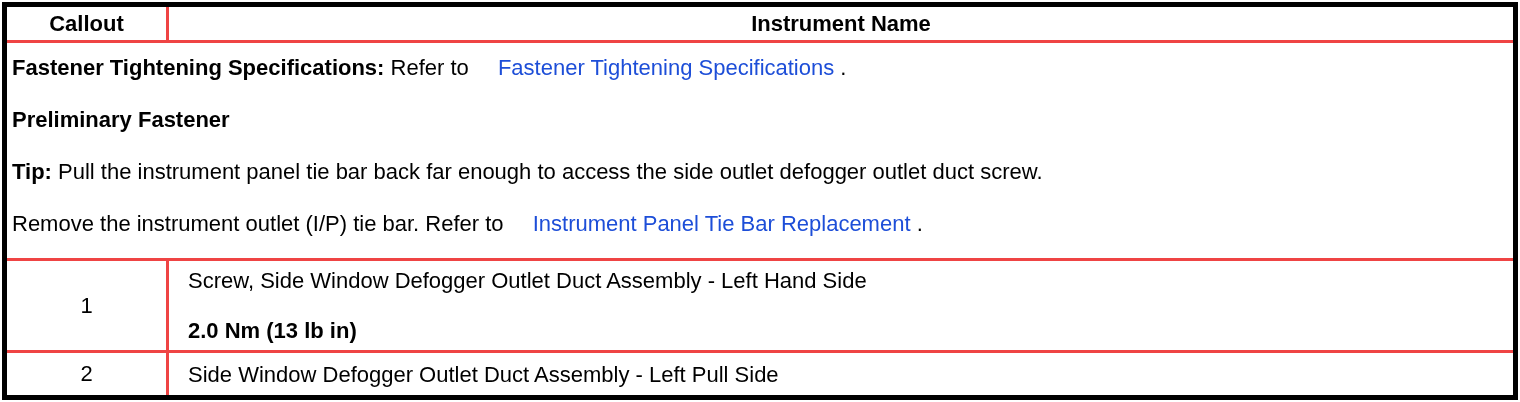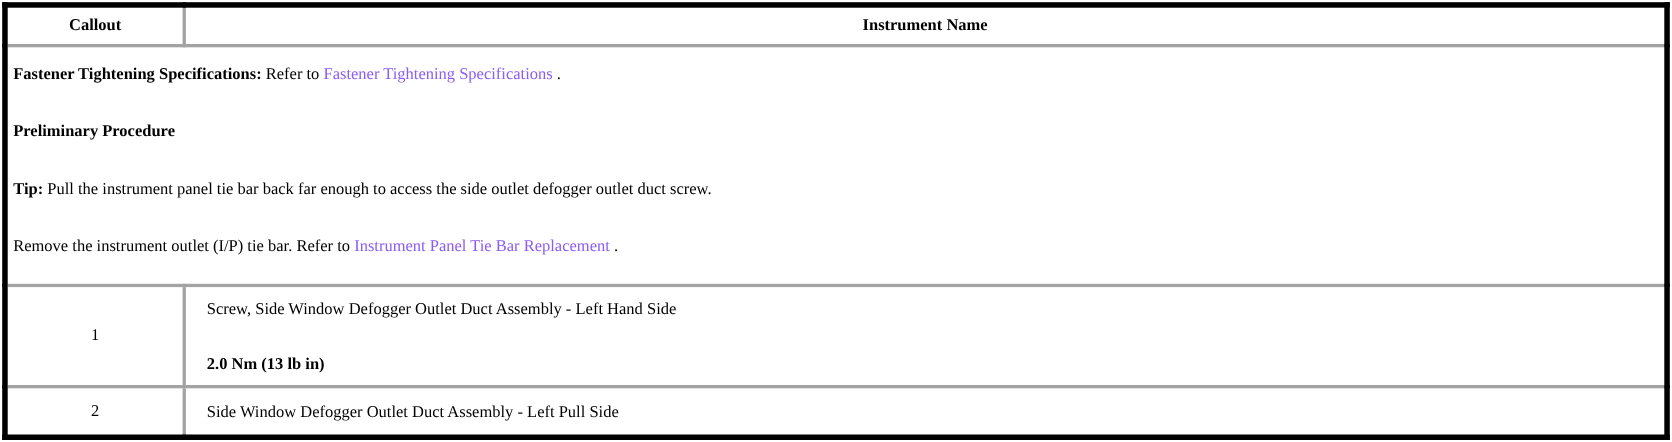--- a/index.html
+++ b/index.html
@@ -15,47 +15,47 @@
     border-collapse: collapse;
     table-layout: fixed;
     width: 1516px;
     height: 398px;
     margin: 2px;
     border: 5px solid #000000;
     background: #ffffff;
   }
   col.callout-col { width: 163px; }
   th, td {
-    border: 3px solid #a3a3a3;
-    font-size: 15px;
+    border: 3px solid #ef4444;
+    font-size: 22px;
     color: #000000;
     overflow: hidden;
-    font-family: Liberation Serif, serif;
   }
   tr.header-row { height: 37px; }
   th.header-cell {
     font-weight: bold;
     text-align: center;
     vertical-align: middle;
     padding: 2px 4px;
   }
   td.section-cell {
     vertical-align: top;
     padding: 11px 8px 6px 5px;
   }
   td.section-cell p {
     margin: 0 0 24px 0;
     line-height: 28px;
   }
   td.section-cell p:last-child { margin-bottom: 0; }
   .bold { font-weight: bold; }
   .ref-link {
-    color: #8b5cf6;
+    color: #1d4ed8;
     text-decoration: none;
     cursor: pointer;
+    margin-left: 23px;
   }
   tr.component-row-1 { height: 90px; }
   tr.component-row-2 { height: 46px; }
   td.callout-cell {
     text-align: center;
     vertical-align: middle;
     padding: 2px;
   }
   td.component-cell {
     vertical-align: top;
@@ -78,21 +78,21 @@
   </colgroup>
   <tbody>
       <tr class="header-row">
     <th class="header-cell">Callout</th>
     <th class="header-cell">Instrument Name</th>
   </tr>
 
   <tr>
     <td class="section-cell" colspan="2">
       <p><span class="bold">Fastener Tightening Specifications:</span><span> Refer to </span><span class="ref-link">Fastener Tightening Specifications</span><span> .</span></p>
-      <p class="bold">Preliminary Procedure</p>
+      <p class="bold">Preliminary Fastener</p>
       <p><span class="bold">Tip:</span><span> Pull the instrument panel tie bar back far enough to access the side outlet defogger outlet duct screw.</span></p>
       <p><span>Remove the instrument outlet (I/P) tie bar. Refer to </span><span class="ref-link">Instrument Panel Tie Bar Replacement</span><span> .</span></p>
     </td>
   </tr>
 
   <tr class="component-row-1">
     <td class="callout-cell">1</td>
     <td class="component-cell">
       <p>Screw, Side Window Defogger Outlet Duct Assembly - Left Hand Side</p>
       <p class="bold">2.0 Nm (13 lb in)</p>

